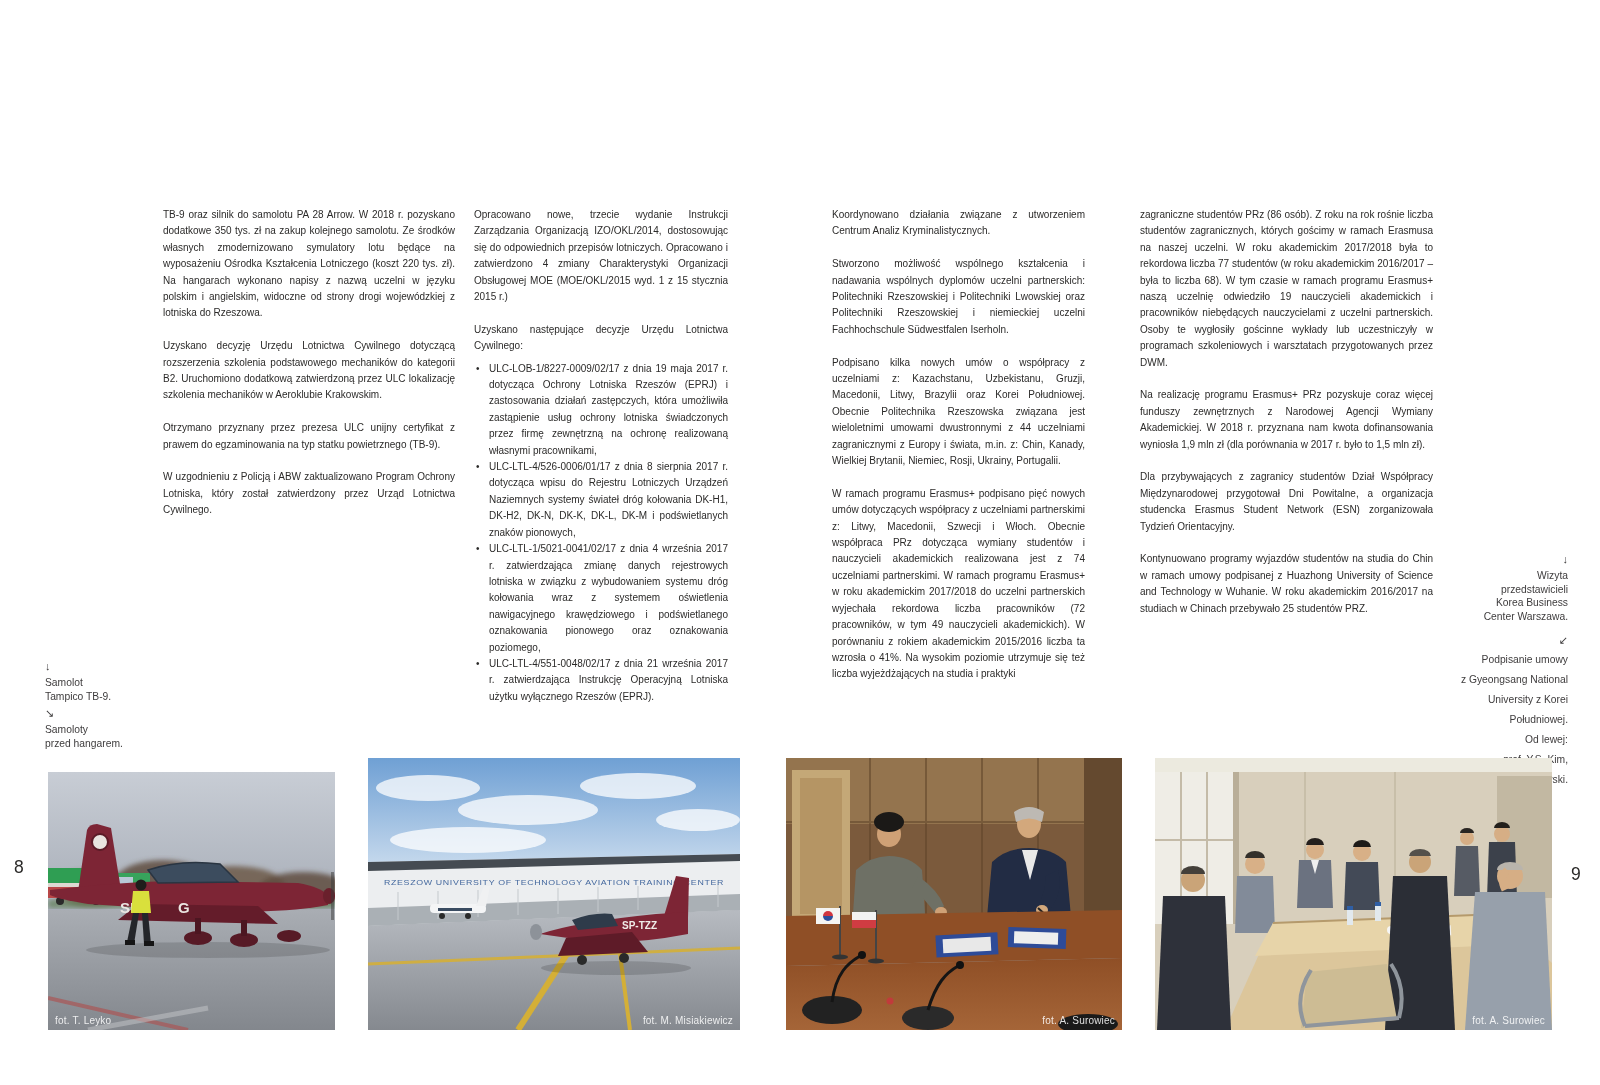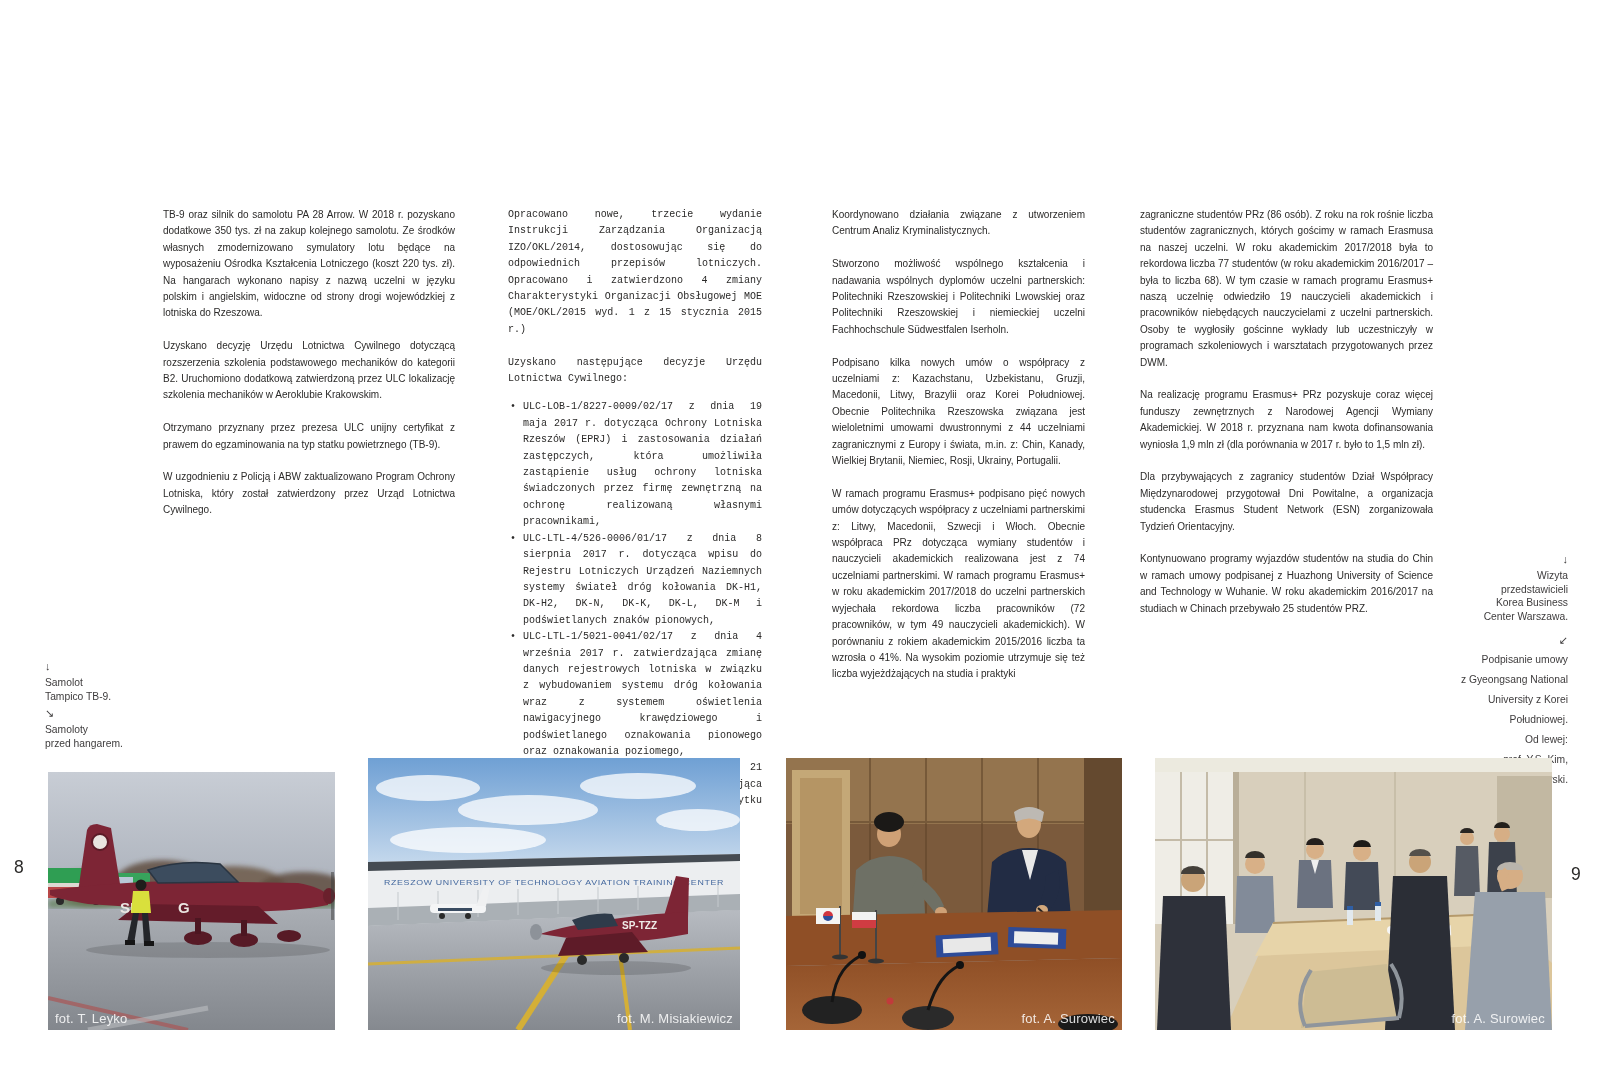--- a/index.html
+++ b/index.html
@@ -8,25 +8,25 @@
     background:#ffffff;
     font-family:"Liberation Sans",sans-serif;
     color:#2b2a29;
   }
   .col{
     position:absolute;top:207px;
     font-size:10px;line-height:16.4px;
     text-align:justify;color:#2b2a29;
   }
   #col1{left:163px;width:292px;}
-  #col2{left:508px;width:254px;font-family:Liberation Mono, monospace;}
+  #col2{left:474px;width:254px;}
   #col3{left:832px;width:253px;}
   #col4{left:1140px;width:293px;}
   .col p{margin:0 0 16.4px 0;}
-  .col p.tight{margin-bottom:12px;}
+  .col p.tight{margin-bottom:6px;}
   .bullet{display:flex;margin:0;}
   .bullet .dot{flex:0 0 15px;width:15px;padding-left:2px;box-sizing:border-box;}
   .bullet .btext{flex:1;text-align:justify;}
   .pn{position:absolute;font-size:17.5px;color:#2b2a29;}
   #pn8{left:14px;top:857px;}
   #pn9{left:1571px;top:864px;}
   .cap{position:absolute;font-size:10.3px;color:#3e3c3d;}
   .cap .arrow{font-size:11px;line-height:12px;margin-bottom:4px;color:#3e3c3d;}
   .cap .captext{white-space:pre-line;line-height:13.6px;}
   .capl{text-align:left;}
@@ -36,21 +36,21 @@
   #cap3{left:1408px;top:553px;width:160px;}
   #cap4{left:1408px;top:634px;width:160px;}
   #cap4 .captext{line-height:20px;}
   .photo{position:absolute;overflow:hidden;background:#9aa0a6;}
   .photo svg{position:absolute;left:0;top:0;width:100%;height:100%;display:block;}
   #photo1{left:48px;top:772px;width:287px;height:258px;}
   #photo2{left:368px;top:758px;width:372px;height:272px;}
   #photo3{left:786px;top:758px;width:336px;height:272px;}
   #photo4{left:1155px;top:758px;width:397px;height:272px;}
   .credit{
-    position:absolute;bottom:4px;font-size:13px;
+    position:absolute;bottom:4px;font-size:10px;
     color:rgba(255,255,255,0.85);letter-spacing:.2px;z-index:2;
   }
   .credit.cl{left:7px;}
   .credit.cr{right:7px;margin-left:24px;}
 </style>
 </head>
 <body>
 
 <div>
 

